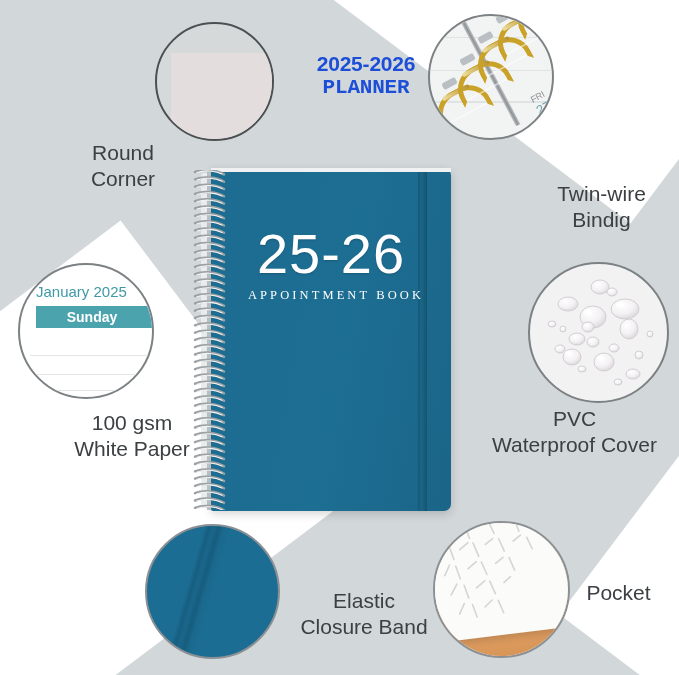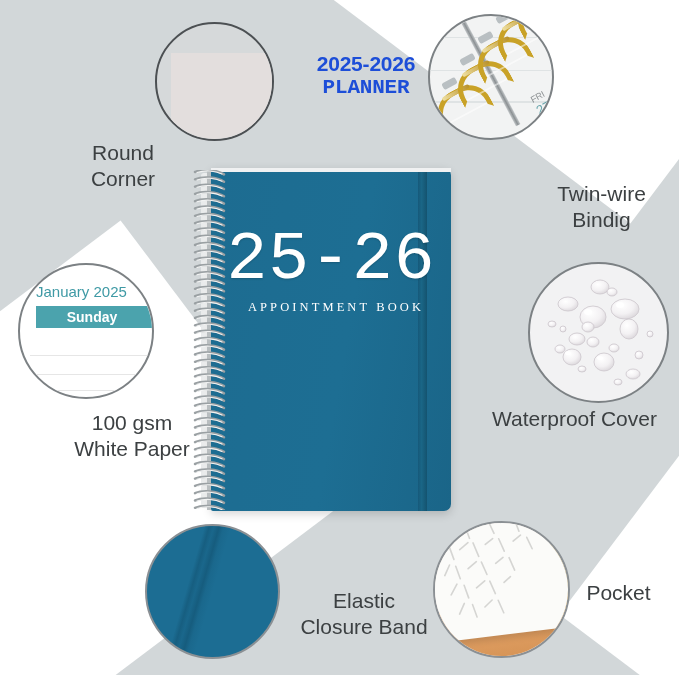--- a/index.html
+++ b/index.html
@@ -302,22 +302,22 @@
     background: linear-gradient(90deg,#16597a,#1a6686 40%,#14536f);
   }
   .cover-title {
     position: absolute;
     left: 0; right: 0;
     top: 58px;
     text-align: center;
     color: #ffffff;
   }
   .cover-title .yr {
-    font-family: Liberation Mono, monospace;
-    font-size: 68px;
+    font-family: Liberation Sans, sans-serif;
+    font-size: 56px;
     line-height: 1;
     letter-spacing: 1px;
     display: block;
     text-shadow: 0 1px 2px rgba(0,0,0,.18);
   }
   .cover-title .sub {
     display: block;
     margin-top: 6px;
     font-family: "Liberation Serif", serif;
     font-size: 12.5px;
@@ -432,20 +432,21 @@
       </g>
       <g fill="#ffffff" opacity="0.85">
         <ellipse cx="58" cy="48" rx="4" ry="3"></ellipse>
         <ellipse cx="90" cy="41" rx="4" ry="3"></ellipse>
         <ellipse cx="70" cy="94" rx="3" ry="2"></ellipse>
         <ellipse cx="38" cy="89" rx="3" ry="2"></ellipse>
       </g>
     </svg>
   </div>
   <div class="label" id="lb-pvc">
+    <span>PVC</span>
     <span>Waterproof Cover</span>
   </div>
 
   <div class="circle" id="c-elastic">
     <div class="elastic-strip"></div>
   </div>
   <div class="label" id="lb-elastic">
     <span>Elastic</span>
     <span>Closure Band</span>
   </div>

